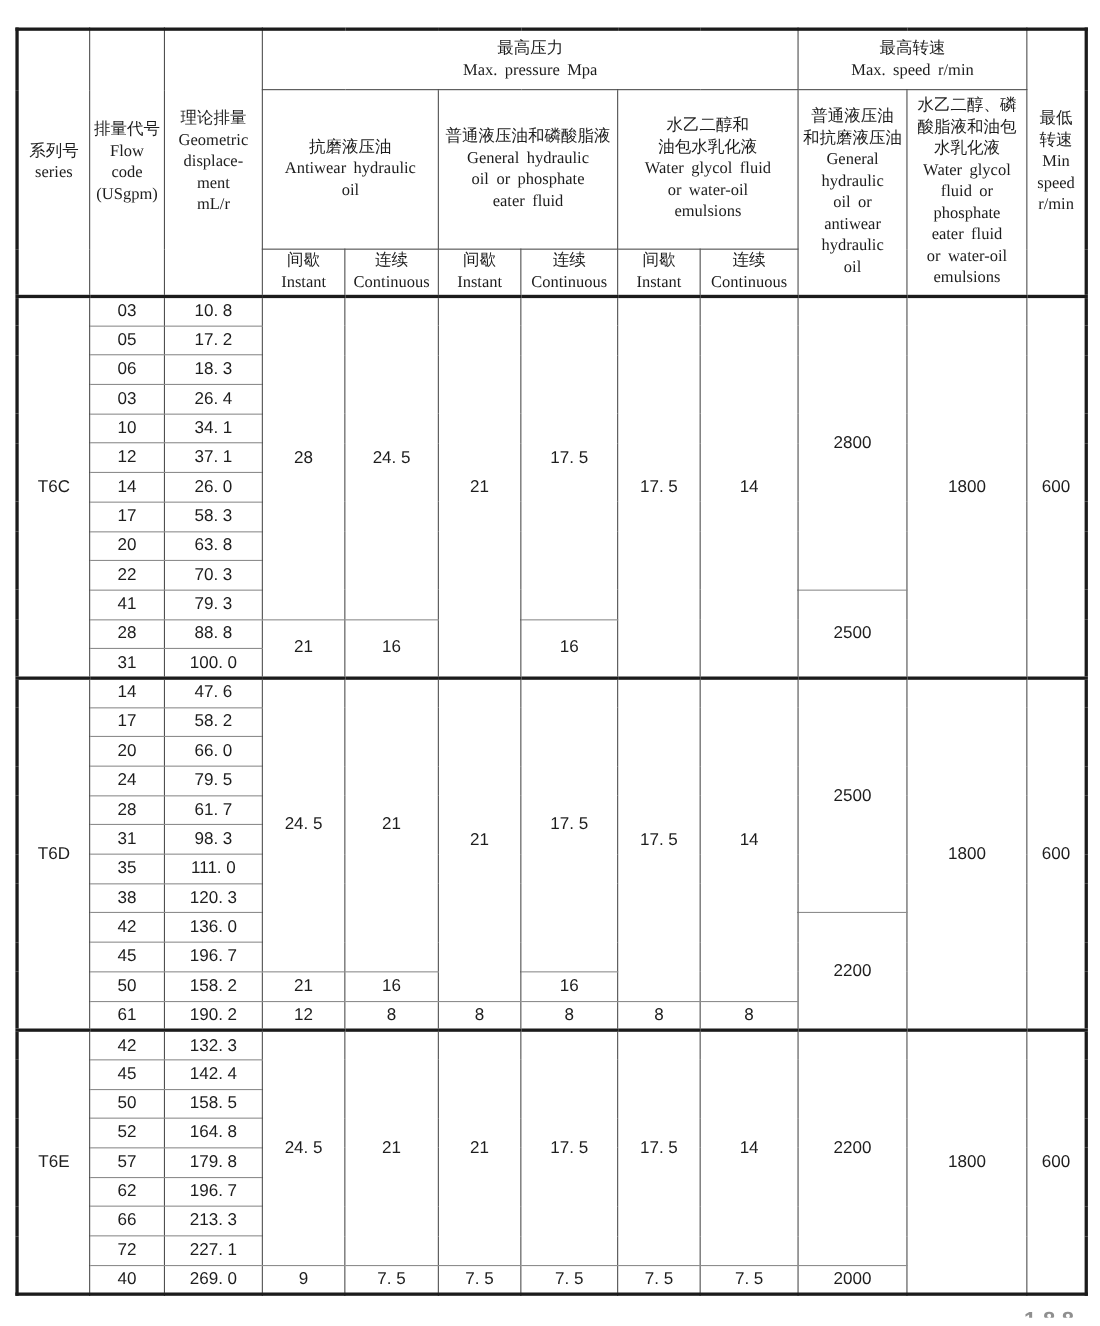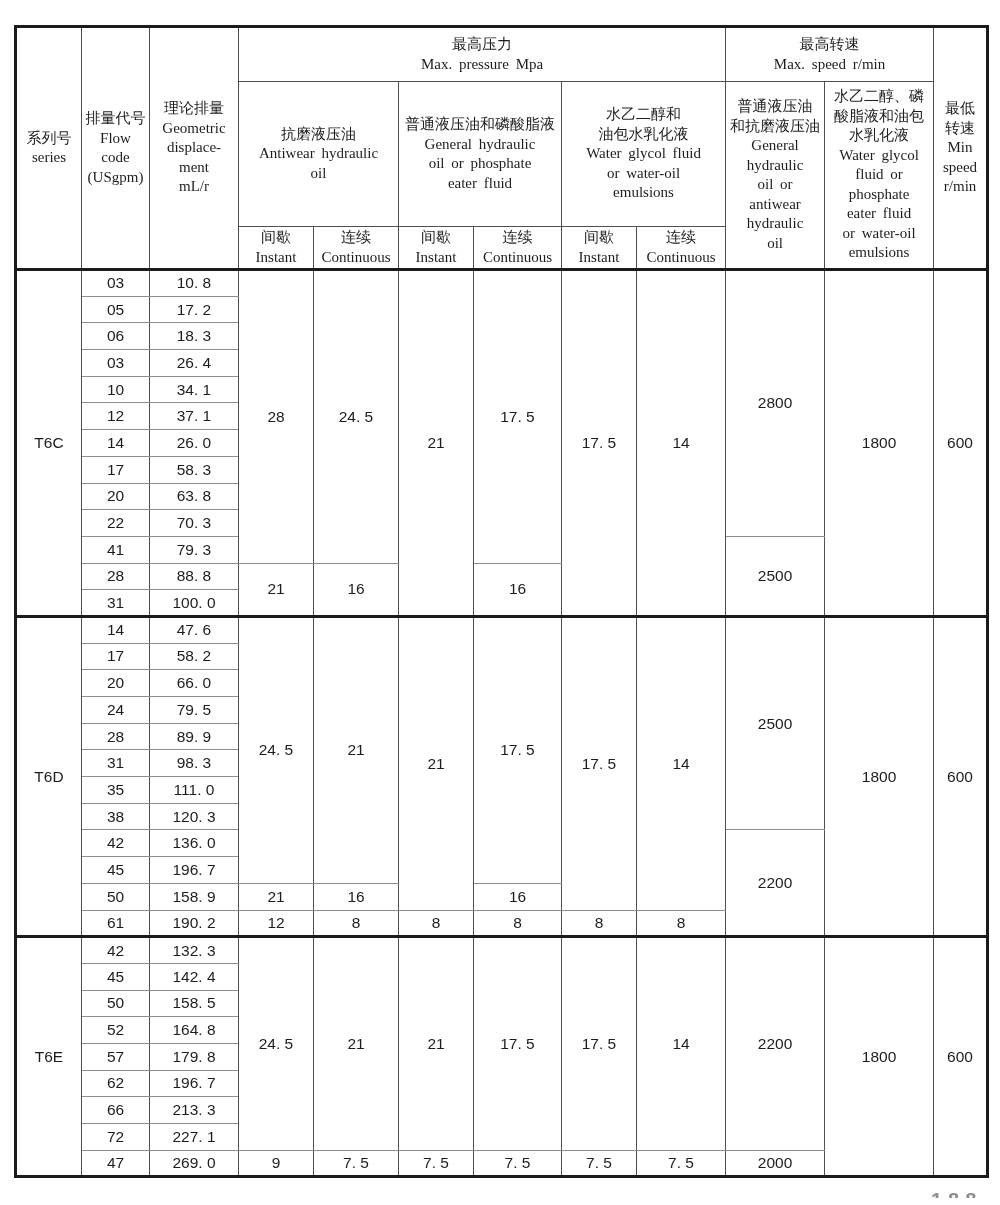--- a/index.html
+++ b/index.html
@@ -230,21 +230,21 @@
         <tr class="data-row">
           <td>20</td>
           <td>66. 0</td>
         </tr>
         <tr class="data-row">
           <td>24</td>
           <td>79. 5</td>
         </tr>
         <tr class="data-row">
           <td>28</td>
-          <td>89. 9</td>
+          <td>61. 7</td>
         </tr>
         <tr class="data-row">
           <td>31</td>
           <td>98. 3</td>
         </tr>
         <tr class="data-row">
           <td>35</td>
           <td>111. 0</td>
         </tr>
         <tr class="data-row">
@@ -255,21 +255,21 @@
           <td>42</td>
           <td>136. 0</td>
           <td rowspan="4">2200</td>
         </tr>
         <tr class="data-row">
           <td>45</td>
           <td>196. 7</td>
         </tr>
         <tr class="data-row">
           <td>50</td>
-          <td>158. 9</td>
+          <td>158. 2</td>
           <td rowspan="1">21</td>
           <td rowspan="1">16</td>
           <td rowspan="1">16</td>
         </tr>
         <tr class="data-row">
           <td>61</td>
           <td>190. 2</td>
           <td rowspan="1">12</td>
           <td rowspan="1">8</td>
           <td rowspan="1">8</td>
@@ -313,21 +313,21 @@
         </tr>
         <tr class="data-row">
           <td>66</td>
           <td>213. 3</td>
         </tr>
         <tr class="data-row">
           <td>72</td>
           <td>227. 1</td>
         </tr>
         <tr class="data-row">
-          <td>47</td>
+          <td>40</td>
           <td>269. 0</td>
           <td rowspan="1">9</td>
           <td rowspan="1">7. 5</td>
           <td rowspan="1">7. 5</td>
           <td rowspan="1">7. 5</td>
           <td rowspan="1">7. 5</td>
           <td rowspan="1">7. 5</td>
           <td rowspan="1">2000</td>
         </tr>
       </tbody>

